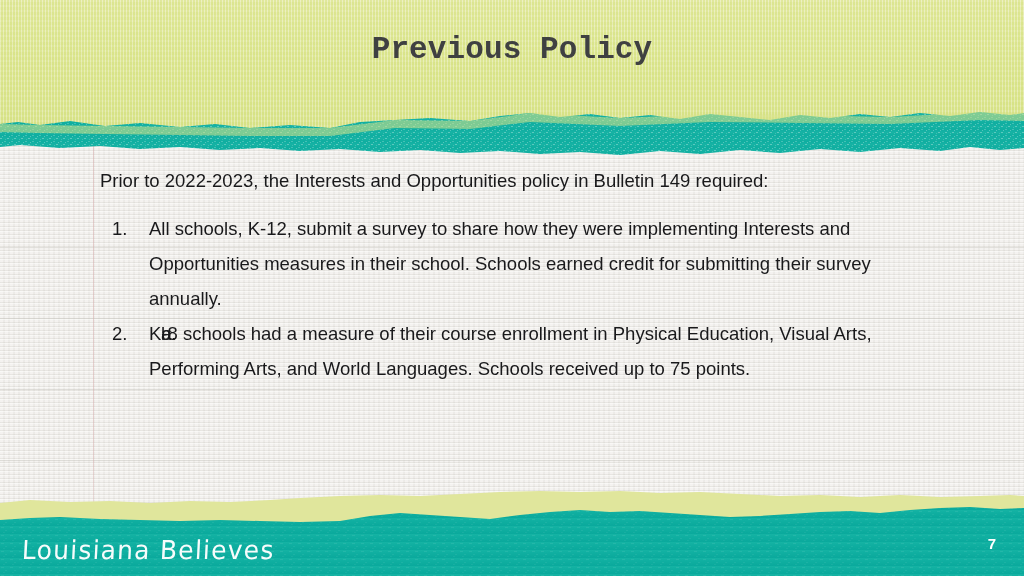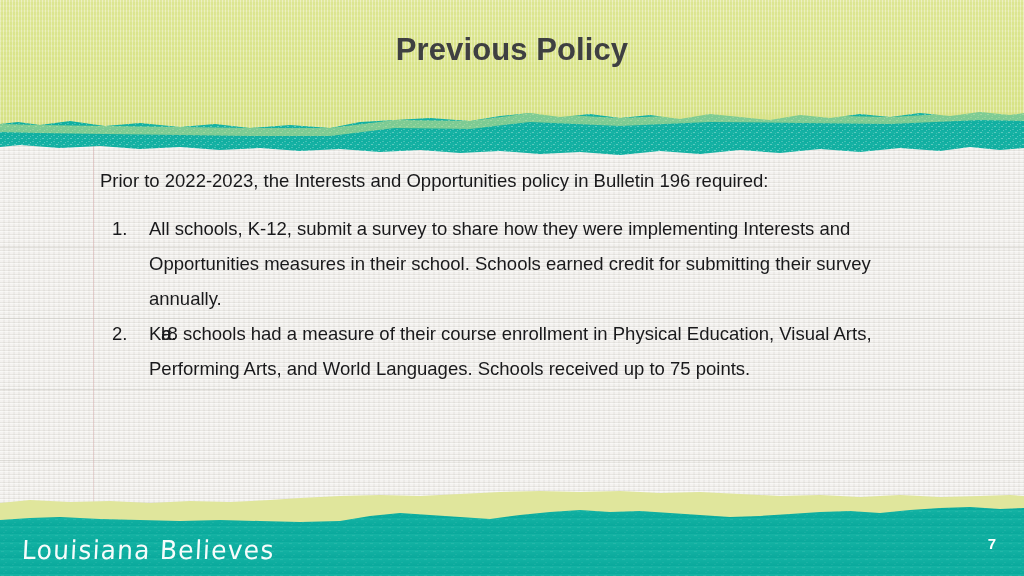--- a/index.html
+++ b/index.html
@@ -111,21 +111,21 @@
   .title {
     position: absolute;
     left: 0;
     top: 32px;
     width: 1024px;
     text-align: center;
     font-size: 31px;
     font-weight: bold;
     color: #3f4042;
     letter-spacing: 0.1px;
-    font-family: Liberation Sans, sans-serif;
+    font-family: Liberation Mono, monospace;
   }
 
   
   .content {
     position: absolute;
     left: 100px;
     top: 163px;
     width: 840px;
     color: #19191b;
     font-size: 18.5px;
@@ -237,21 +237,21 @@
       <path d="M0,16 L40,17 L105,18 L180,19 L250,20 L330,20 L395,12 L470,13 L530,5 L620,10
                L710,6 L800,7 L890,9 L980,4 L1024,5 L1024,13 L980,12 L890,16 L800,15 L710,14
                L620,18 L530,14 L470,21 L395,20 L330,28 L250,28 L180,27 L105,26 L40,25 L0,24 Z" fill="#d7e189" opacity="0.55"></path>
     </svg>
   </div>
 
   <div class="title">Previous Policy</div>
 
   <div class="content">
 
-    <p class="lead">Prior to 2022-2023, the Interests and Opportunities policy in Bulletin 196 required:</p>
+    <p class="lead">Prior to 2022-2023, the Interests and Opportunities policy in Bulletin 149 required:</p>
 
     <ol class="list-l1">
 
       <li class="li1">
         <span class="marker">1.</span>
         <span class="text">All schools, K-12, submit a survey to share how they were implementing Interests and Opportunities measures in their school. Schools earned credit for submitting their survey annually.</span>
         <ol class="list-l2">
           <li class="li2">
             <span class="marker">a.</span>
           </li>

